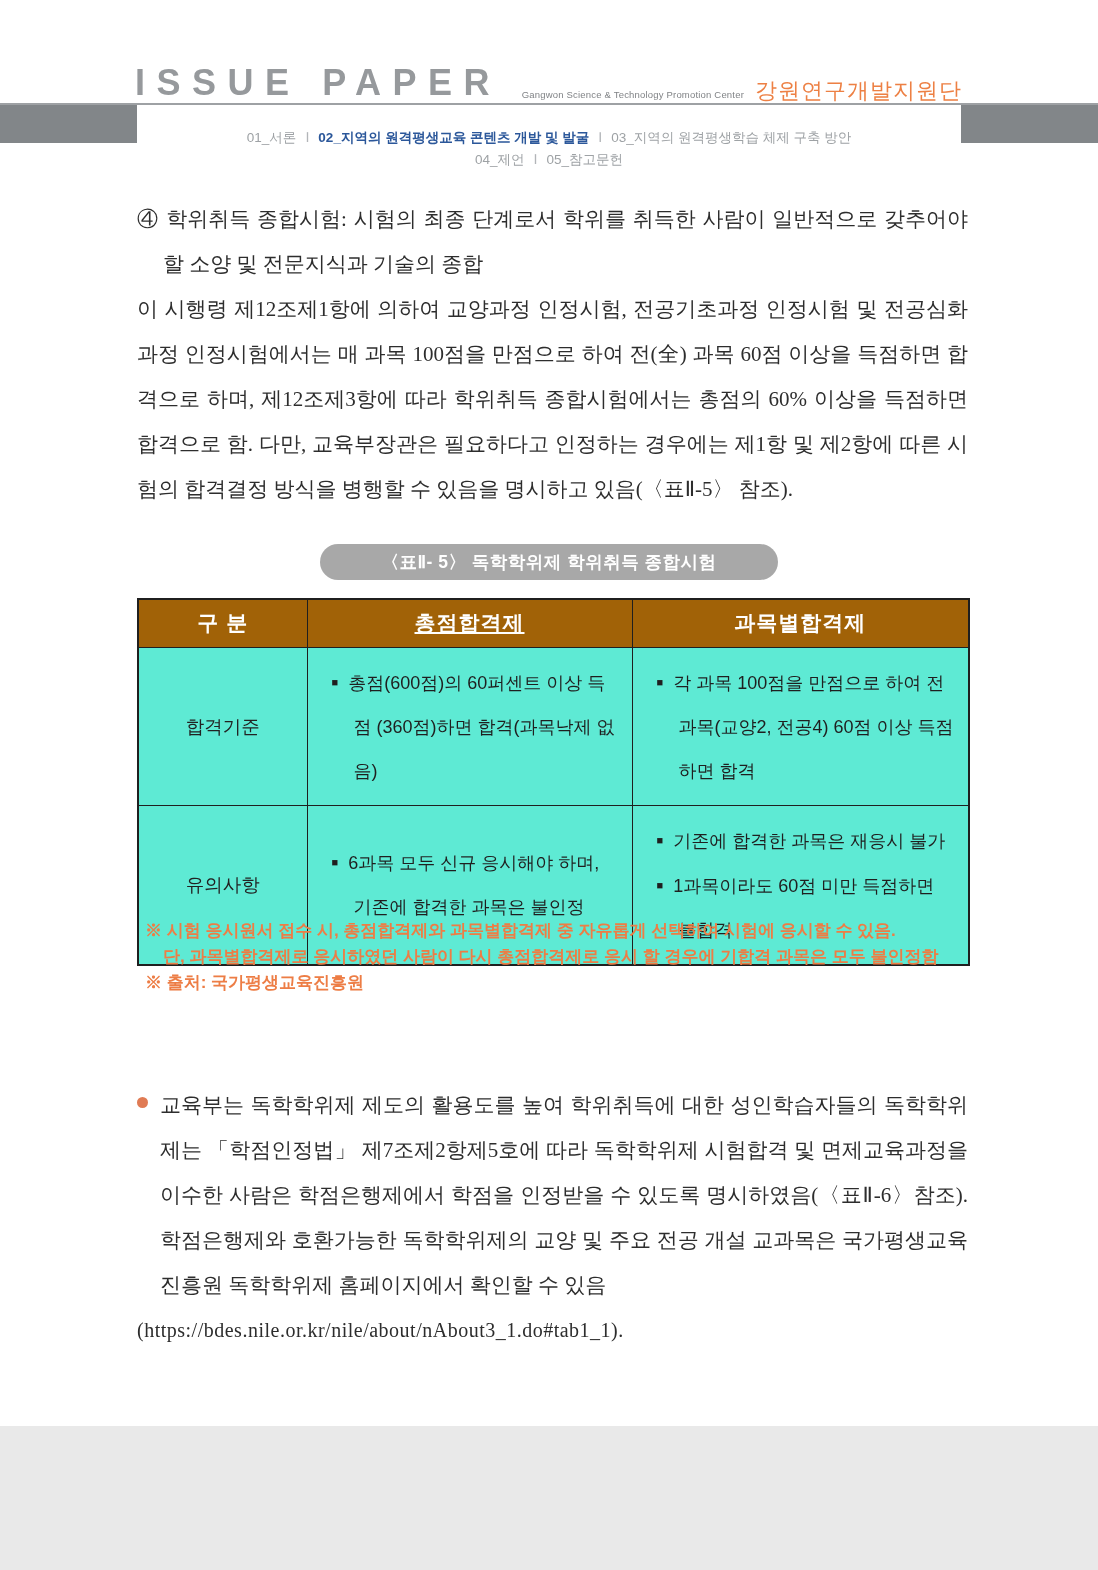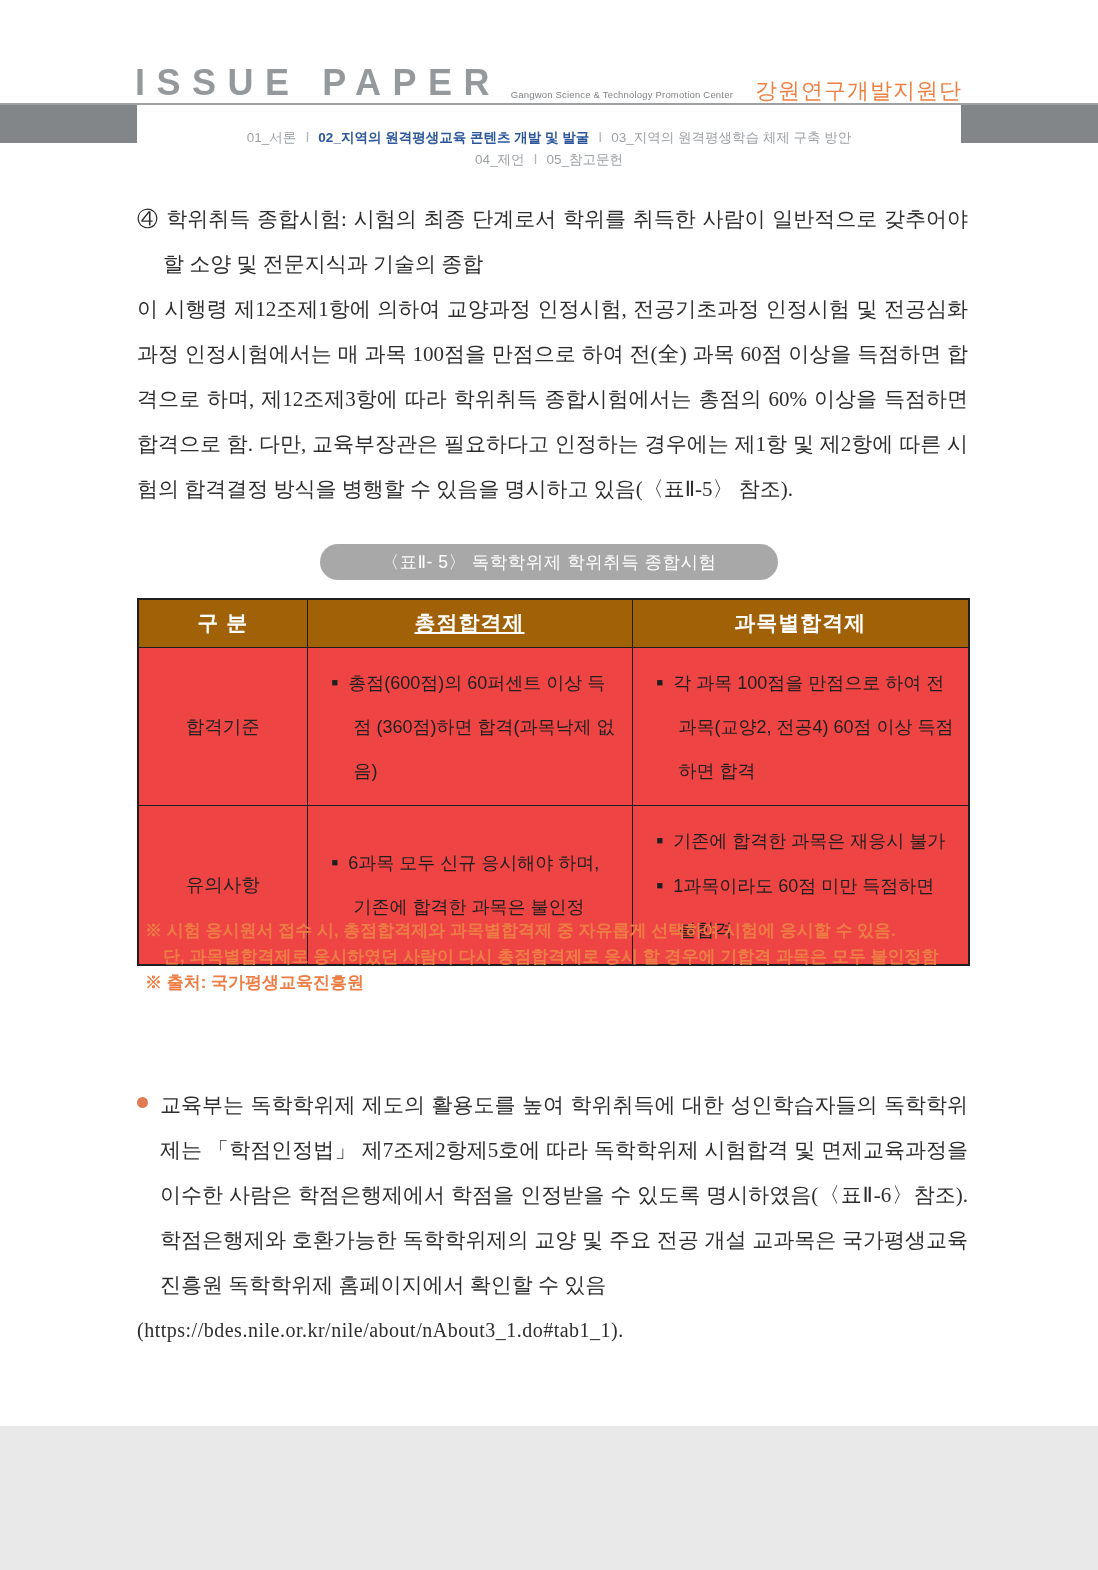--- a/index.html
+++ b/index.html
@@ -10,21 +10,21 @@
     font-family:"Liberation Sans", sans-serif;
   }
   
   .masthead {
     position:absolute; left:135px; top:62px;
     font-size:36px; font-weight:600; color:#96999C;
     letter-spacing:0.32em; white-space:nowrap;
   }
   .org-line {
     position:absolute; right:136px; top:76px;
-    display:flex; align-items:baseline; gap:22px; white-space:nowrap;
+    display:flex; align-items:baseline; gap:11px; white-space:nowrap;
   }
   .org-en { font-size:9.5px; color:#808386; letter-spacing:0.02em; }
   .org-kr { font-size:22px; font-weight:normal; color:#ED8044; letter-spacing:1px; }
   .header-rule { position:absolute; left:0; top:103px; width:1098px; height:2px; background:#9EA1A4; }
   .header-block { position:absolute; top:105px; height:38px; background:#828689; }
   .header-block.left  { left:0;     width:137px; }
   .header-block.right { left:961px; width:137px; }
   .nav {
     position:absolute; left:0; top:110px; width:100%;
     text-align:center; font-size:13.5px; color:#9EA2A5; line-height:22px;
@@ -38,33 +38,33 @@
   .para {
     position:absolute; left:137px; width:831px;
     font-size:21px; line-height:45px; color:#2D2D2D; text-align:justify;
   }
   #para-block { top:197px; }
   .hang { padding-left:26px; text-indent:-26px; }
   
   .table-badge {
     position:absolute; left:320px; top:544px; width:458px; height:36px;
     background:#A8A8A8; border-radius:18px;
-    color:#ffffff; font-size:17.5px; font-weight:normal; letter-spacing:0.5px;
+    color:#ffffff; font-size:17.5px; font-weight:bold; letter-spacing:0.5px;
     display:flex; align-items:center; justify-content:center;
   }
   
   .tbl-wrap { position:absolute; left:137px; top:598px; width:831px; }
   table { border-collapse:collapse; width:831px; table-layout:fixed; }
   th, td { border:1.5px solid #1f1f1f; }
   table { border:2px solid #1f1f1f; }
   th {
     height:48px; background:#a16207; color:#ffffff;
     font-size:21px; font-weight:bold; letter-spacing:1px;
   }
-  td { background:#ef4444; vertical-align:middle; }
+  td { background:#5eead4; vertical-align:middle; }
   td.row-label { text-align:center; font-size:18.5px; color:#222222; }
   td.items { padding:12px 12px 12px 24px; font-size:18px; line-height:44px; color:#1f1f1f; }
   .bullet-item { padding-left:22px; text-indent:-22px; }
   .sq { font-size:11px; vertical-align:3px; margin-right:10px; color:#1f1f1f; }
   
   .footnotes {
     position:absolute; left:145px; top:918px; width:860px;
     color:#ED7D45; font-weight:bold; font-size:17px; line-height:26px;
   }
   .footnotes .indent { padding-left:18px; }

